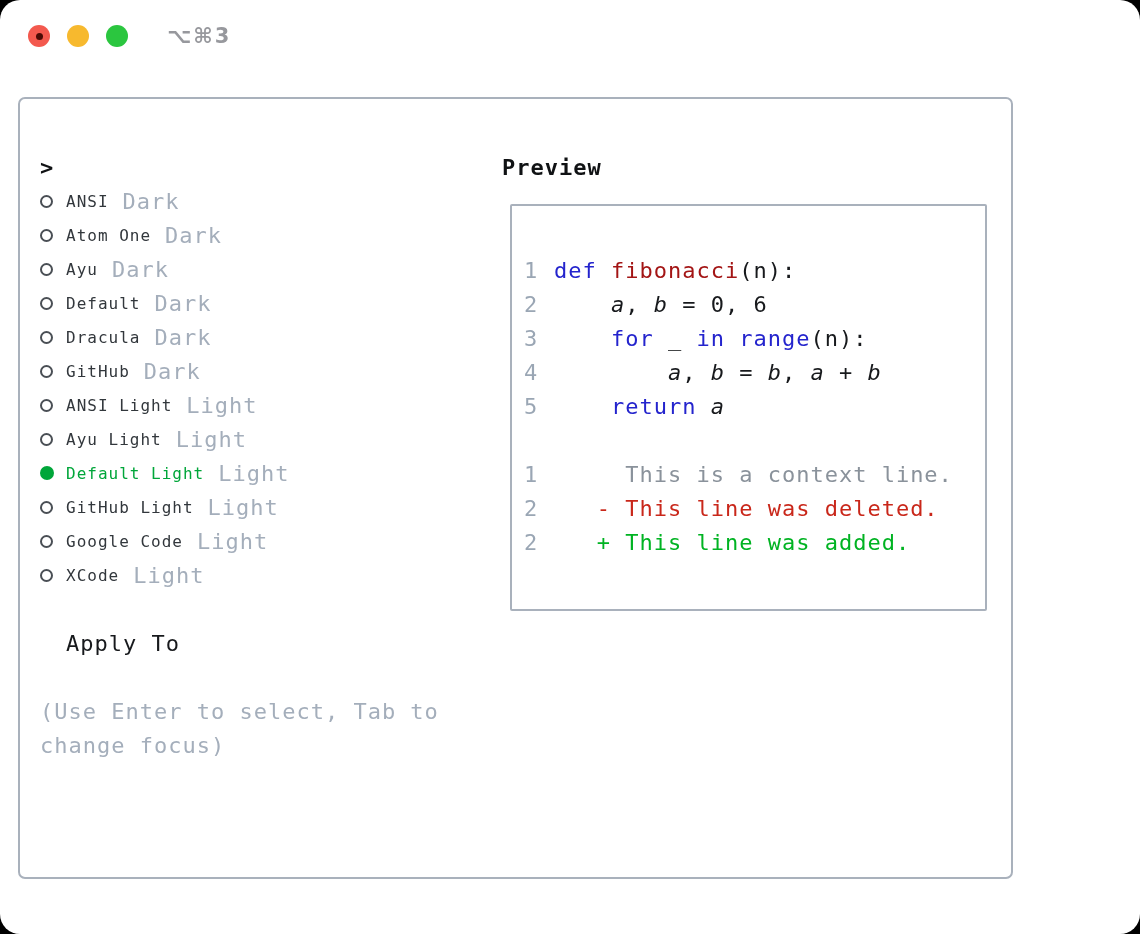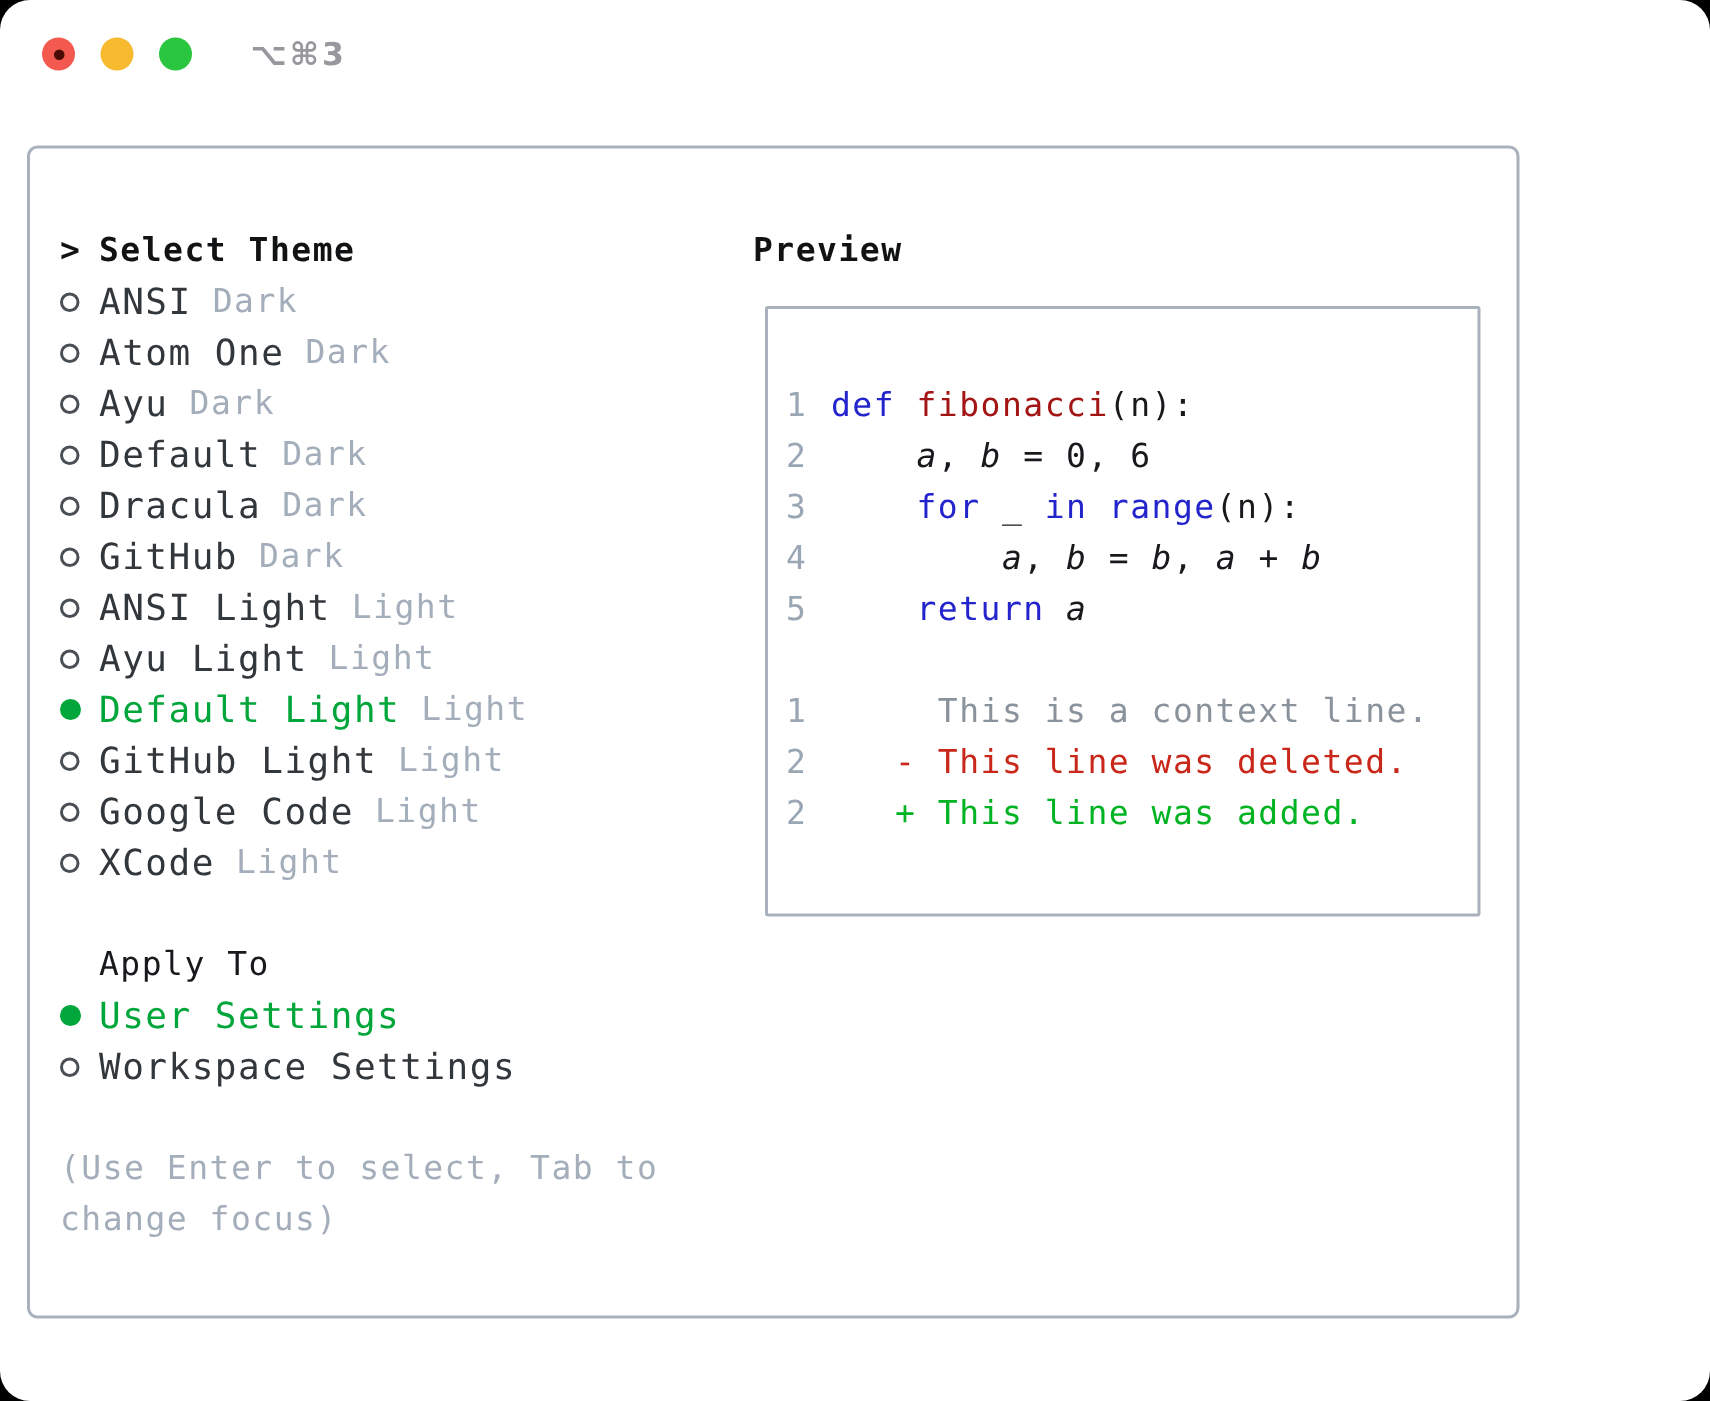--- a/index.html
+++ b/index.html
@@ -35,21 +35,21 @@
     box-sizing:border-box;background:#fff;
   }
   .row{height:34px;display:flex;align-items:center;}
   .col-left{position:absolute;left:20px;top:51px;}
   .marker{width:26px;flex:none;display:flex;align-items:center;}
   .prefix{font-weight:bold;color:var(--heading-black,#101214);font-size:22px;letter-spacing:1px;}
   .h-label{font-weight:bold;color:var(--heading-black,#101214);font-size:22px;letter-spacing:1px;white-space:pre;}
   .h-label.regular{font-weight:normal;color:#17191c;}
   .radio{width:13px;height:13px;border:2px solid #4a4f55;border-radius:50%;box-sizing:border-box;}
   .radio.selected{width:14px;height:14px;border:none;background:var(--accent-green,#00a63a);}
-  .t-name{font-size:24px;letter-spacing:1px;color:var(--text-dark,#32373c);white-space:pre;}
+  .t-name{font-size:16px;letter-spacing:1px;color:var(--text-dark,#32373c);white-space:pre;}
   .t-name.sel{color:var(--accent-green,#00a63a);}
   .t-variant{font-size:22px;letter-spacing:1px;color:var(--muted-gray,#a4aebb);margin-left:14px;white-space:pre;}
   .hint-line{font-size:22px;letter-spacing:1px;color:var(--muted-gray,#a4aebb);white-space:pre;}
   
   .preview-header{position:absolute;left:482px;top:51px;}
   .preview-box{
     position:absolute;left:490px;top:105px;width:477px;height:407px;
     border:2px solid var(--border-gray,#a9b1bc);border-radius:2px;
     box-sizing:border-box;background:#fff;
     padding:47px 0 0 12px;
@@ -80,21 +80,20 @@
     <span class="win-title">⌥⌘3</span>
   </div>
 
   <div class="panel">
 
     <div class="col-left">
       <div class="row">
         <span class="marker">
             <span class="prefix">&gt;</span>
           </span>
-        <span class="h-label">Select Theme</span>
       </div>
 
       <div id="theme-list">
           <div class="row">
             <span class="marker">
               <span class="radio"></span>
             </span>
             <span class="t-name">ANSI</span>
             <span class="t-variant">Dark</span>
           </div>
@@ -177,34 +176,20 @@
           </div>
         </div>
 
       <div class="row spacer"></div>
 
       <div class="row">
         <span class="marker"></span>
         <span class="h-label regular">Apply To</span>
       </div>
 
-      <div id="apply-list">
-          <div class="row">
-            <span class="marker">
-              <span class="radio selected"></span>
-            </span>
-            <span class="t-name sel">User Settings</span>
-          </div>
-          <div class="row">
-            <span class="marker">
-              <span class="radio"></span>
-            </span>
-            <span class="t-name">Workspace Settings</span>
-          </div>
-        </div>
 
       <div class="row spacer"></div>
 
       <div>
         <div class="row hint-line">(Use Enter to select, Tab to</div>
         <div class="row hint-line">change focus)</div>
       </div>
     </div>
 
     <div class="row preview-header">

